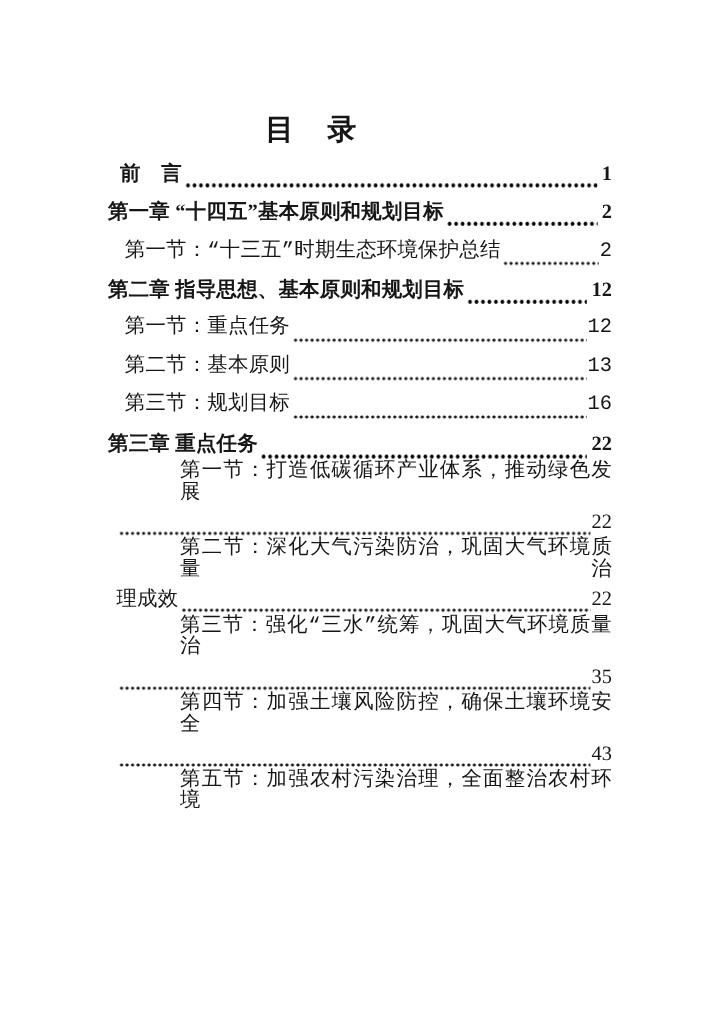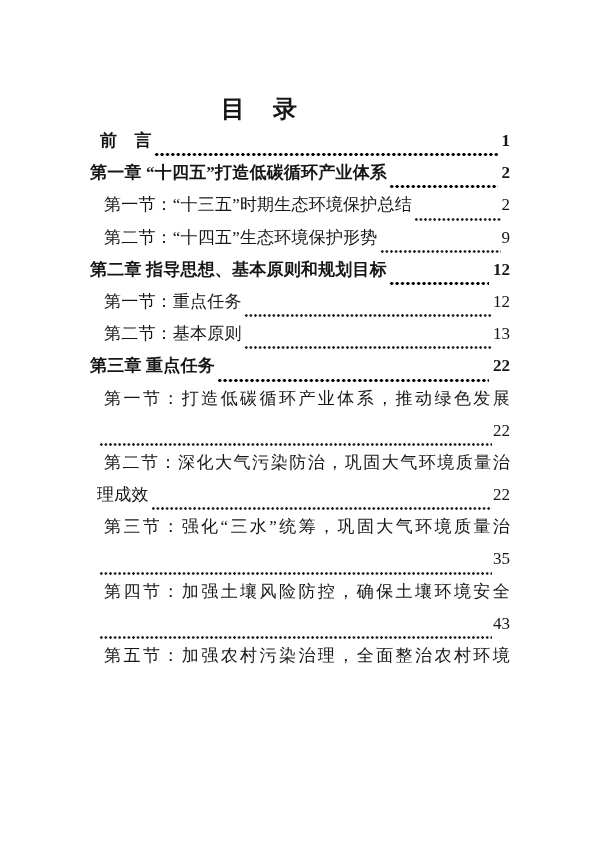--- a/index.html
+++ b/index.html
@@ -30,34 +30,34 @@
     white-space: pre;
   }
   .toc {
     position: absolute;
     top: 132px;
     left: 90px;
     width: 420px;
   }
   .row {
     display: flex;
-    align-items: flex-start;
+    align-items: center;
     height: 32.2px;
     box-sizing: border-box;
     padding-bottom: 6px;
   }
   .row .text {
     font-size: 17px;
     line-height: 1.05;
     white-space: pre;
     letter-spacing: 0.2px;
   }
   .row.bold .text { font-weight: 700; }
   .row.indent-preface { padding-left: 10px; }
-  .row.indent-section { padding-left: 14px; }
+  .row.indent-section { padding-left: 14px; font-family: Liberation Mono, monospace; }
   .row.indent-wrap    { padding-left: 7px; }
   .leader {
     flex: 1;
     align-self: flex-end;
     height: 5px;
     margin: 0 1px 1px 2px;
     background-image: radial-gradient(circle, #1a1a1a 1.05px, rgba(0,0,0,0) 1.5px);
     background-size: 4.6px 5px;
     background-repeat: repeat-x;
     background-position: left center;
@@ -71,62 +71,63 @@
     font-size: 17px;
     line-height: 1.05;
   }
   .row.bold .pagenum { font-weight: 700; }
   
   .row.nolead .text {
     flex: 1;
     text-align: justify;
     text-align-last: justify;
     white-space: normal;
+    margin-left: 46px;
   }
 </style>
 </head>
 <body>
 
 <div class="page">
   <h1 class="title">目　录</h1>
   <div class="toc" id="toc">
       <div class="row indent-preface bold">
     <span class="text">前　言</span>
     <span class="leader"></span>
     <span class="pagenum">1</span>
   </div>
       <div class="row indent-chapter bold">
-    <span class="text">第一章 “十四五”打造低碳循环产业体系</span>
+    <span class="text">第一章 “十四五”基本原则和规划目标</span>
     <span class="leader"></span>
     <span class="pagenum">2</span>
   </div>
       <div class="row indent-section">
     <span class="text">第一节：“十三五”时期生态环境保护总结</span>
     <span class="leader"></span>
     <span class="pagenum">2</span>
-  </div>
-      <div class="row indent-section">
-    <span class="text">第二节：“十四五”生态环境保护形势</span>
-    <span class="leader"></span>
-    <span class="pagenum">9</span>
   </div>
       <div class="row indent-chapter bold">
     <span class="text">第二章 指导思想、基本原则和规划目标</span>
     <span class="leader"></span>
     <span class="pagenum">12</span>
   </div>
       <div class="row indent-section">
     <span class="text">第一节：重点任务</span>
     <span class="leader"></span>
     <span class="pagenum">12</span>
   </div>
       <div class="row indent-section">
     <span class="text">第二节：基本原则</span>
     <span class="leader"></span>
     <span class="pagenum">13</span>
+  </div>
+      <div class="row indent-section">
+    <span class="text">第三节：规划目标</span>
+    <span class="leader"></span>
+    <span class="pagenum">16</span>
   </div>
       <div class="row indent-chapter bold">
     <span class="text">第三章 重点任务</span>
     <span class="leader"></span>
     <span class="pagenum">22</span>
   </div>
       <div class="row indent-section nolead">
     <span class="text">第一节：打造低碳循环产业体系，推动绿色发展</span>
 
   </div>

